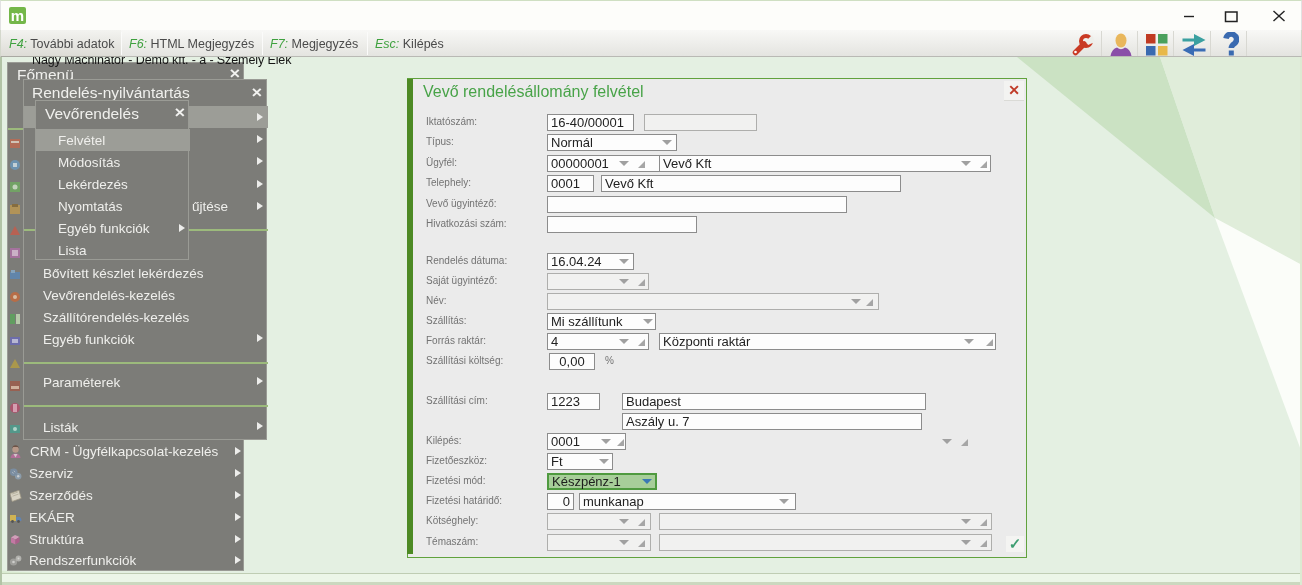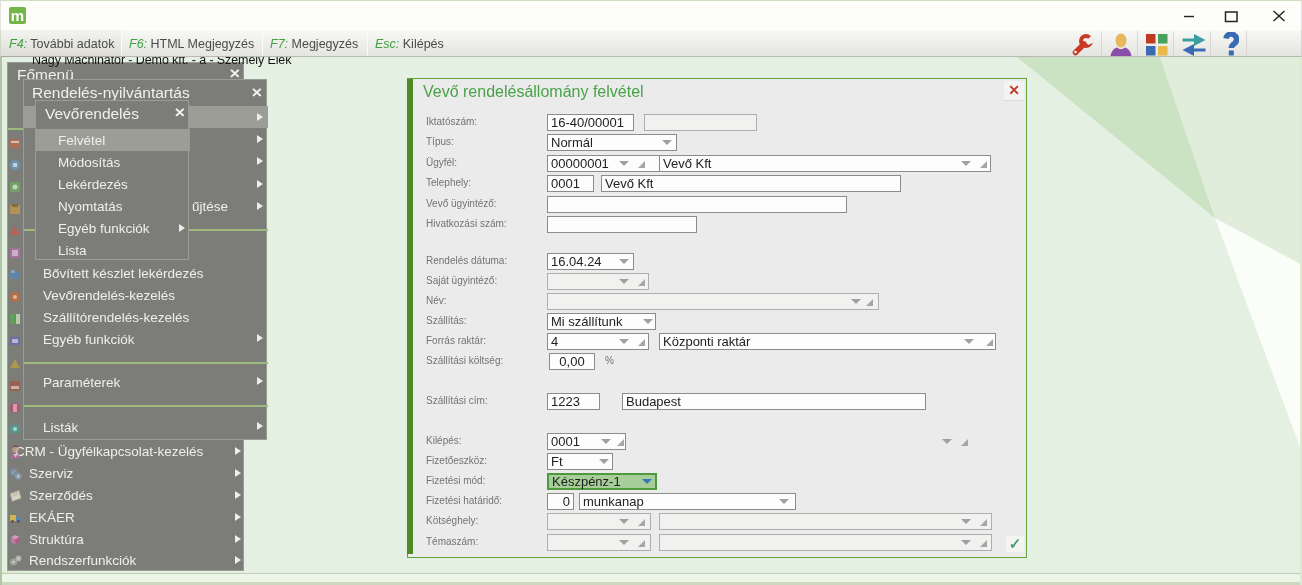--- a/index.html
+++ b/index.html
@@ -93,20 +93,21 @@
     <div class="inp" style="left:252px;top:255px;width:337px">Központi raktár</div>
     <div class="dn" style="left:557px;top:262px"></div>
     <div class="cr" style="left:579px;top:261px"></div>
     <div class="lbl" style="left:19px;top:277px">Szállítási költség:</div>
     <div class="inp" style="left:142px;top:275px;width:46px;text-align:center;padding-left:0">0,00</div>
     <div class="lbl" style="left:198px;top:277px">%</div>
 
     <div class="lbl" style="left:19px;top:317px">Szállítási cím:</div>
     <div class="inp" style="left:140px;top:315px;width:53px">1223</div>
     <div class="inp" style="left:215px;top:315px;width:304px">Budapest</div>
+    <div class="inp" style="left:215px;top:335px;width:300px">Aszály u. 7</div>
     <div class="lbl" style="left:19px;top:357px">Kilépés:</div>
     <div class="inp" style="left:140px;top:355px;width:79px">0001</div>
     <div class="dn" style="left:194px;top:362px"></div>
     <div class="cr" style="left:210px;top:361px"></div>
     <div class="dn" style="left:535px;top:362px"></div>
     <div class="cr" style="left:554px;top:361px"></div>
     <div class="lbl" style="left:19px;top:377px">Fizetőeszköz:</div>
     <div class="inp" style="left:140px;top:375px;width:66px">Ft</div>
     <div class="dn" style="left:192px;top:382px"></div>
     <div class="lbl" style="left:19px;top:397px">Fizetési mód:</div>
@@ -129,21 +130,21 @@
     <div class="cr" style="left:231px;top:462px"></div>
     <div class="inp dis" style="left:252px;top:456px;width:333px"></div>
     <div class="dn" style="left:554px;top:463px"></div>
     <div class="cr" style="left:573px;top:462px"></div>
     <div style="position:absolute;left:599px;top:458px;width:18px;height:16px;background:#f4f4f2;text-align:center;font-size:15px;font-weight:bold;color:#3f9e72;line-height:16px">✓</div>
   </div>
   <div class="panel" id="p1" style="left:7px;top:5px;width:237px;height:509px">
     <div class="mhead" style="left:9px;top:3px">Főmenü</div>
     <div class="mx" style="left:221px;top:2px">✕</div>
     <div class="gsep" style="left:0;top:65px;width:237px"></div>
-    <div class="mi" style="left:7px;top:381px">CRM - Ügyfélkapcsolat-kezelés</div>
+    <div class="mi" style="left:22px;top:381px">CRM - Ügyfélkapcsolat-kezelés</div>
     <div class="mi" style="left:21px;top:403px">Szerviz</div>
     <div class="mi" style="left:21px;top:425px">Szerződés</div>
     <div class="mi" style="left:21px;top:447px">EKÁER</div>
     <div class="mi" style="left:21px;top:469px">Struktúra</div>
     <div class="mi" style="left:21px;top:490px">Rendszerfunkciók</div>
     <div class="ar" style="left:227px;top:384px"></div>
     <div class="ar" style="left:227px;top:406px"></div>
     <div class="ar" style="left:227px;top:428px"></div>
     <div class="ar" style="left:227px;top:450px"></div>
     <div class="ar" style="left:227px;top:472px"></div>

